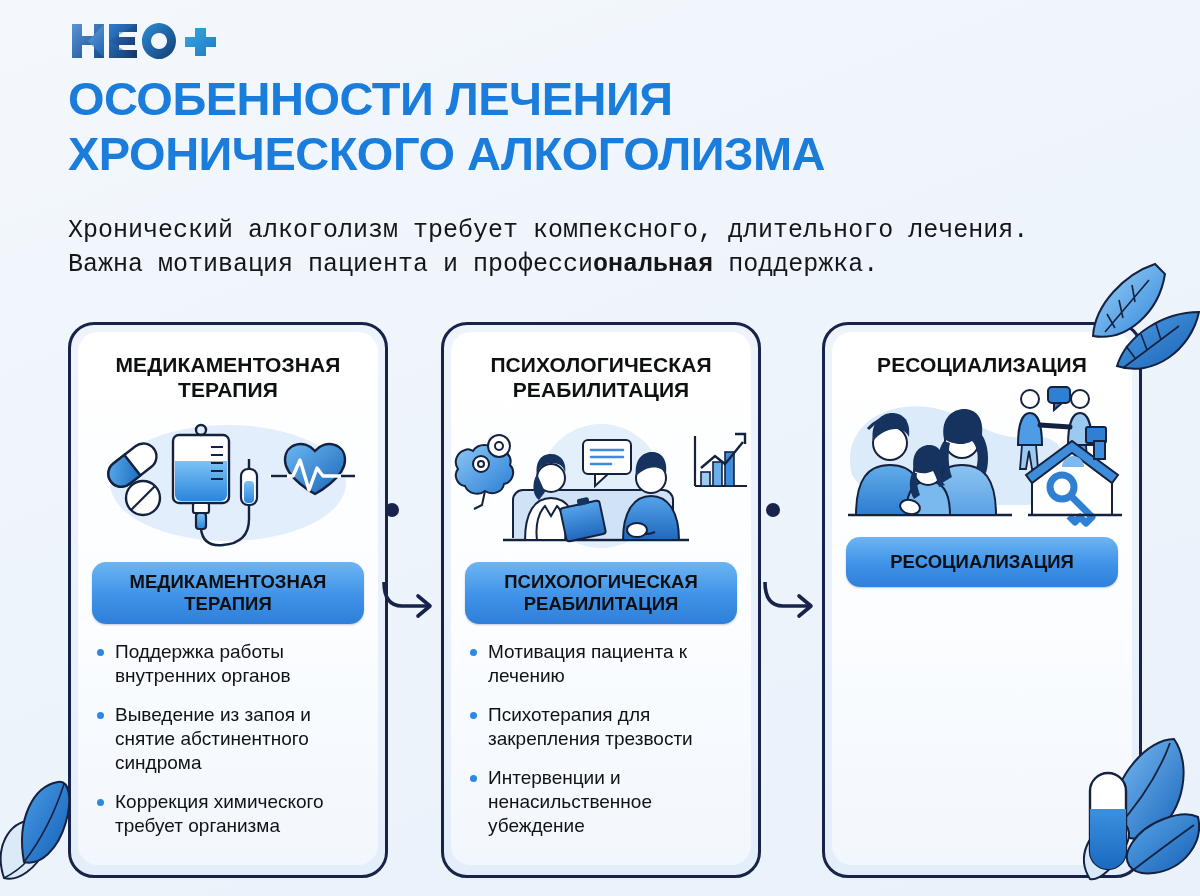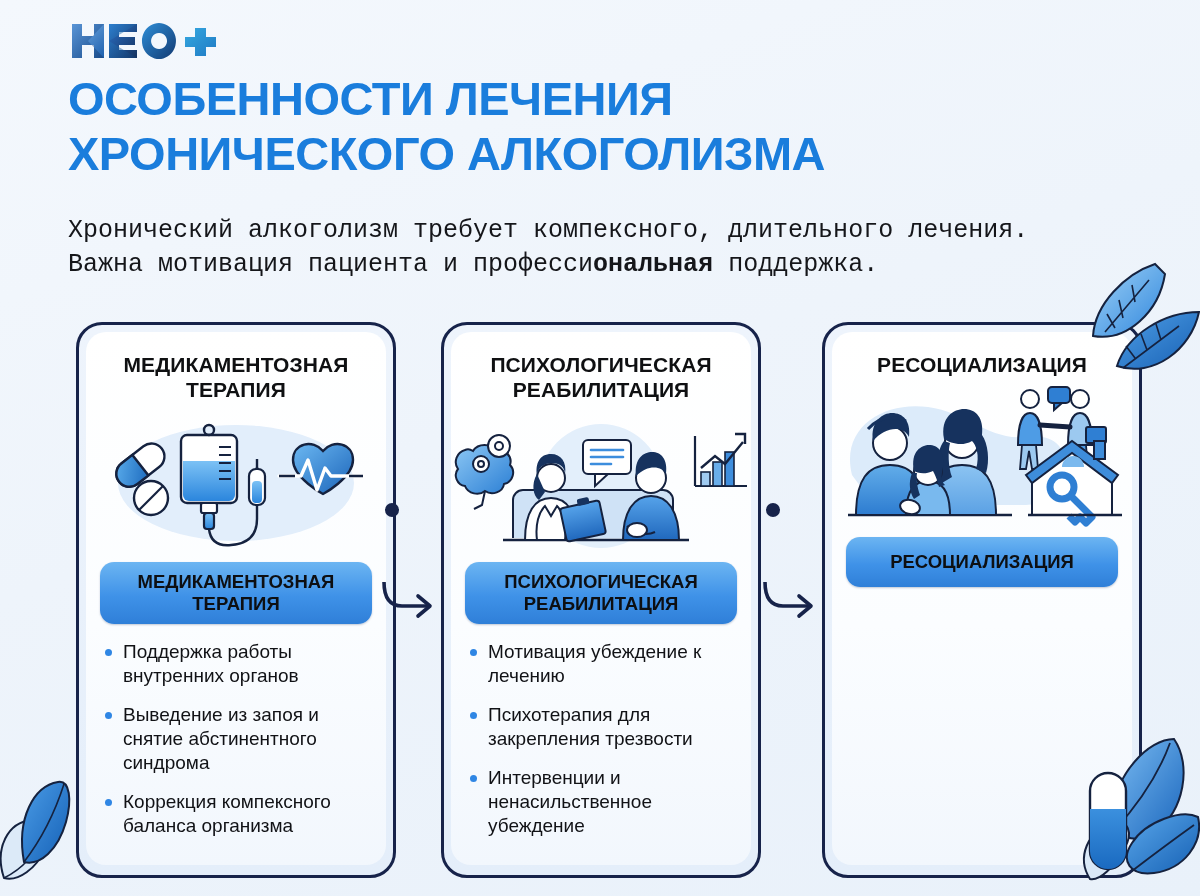--- a/index.html
+++ b/index.html
@@ -69,21 +69,21 @@
 
   .card {
     position: absolute;
     top: 0;
     width: 320px;
     height: 556px;
     border: 3px solid #17234a;
     border-radius: 26px;
     background: linear-gradient(180deg, #eef4fc 0%, #e4eefa 100%);
   }
-  .card.c1 { left: 16px; }
+  .card.c1 { left: 8px; }
   .card.c2 { left: 381px; }
   .card.c3 { left: 762px; padding-left: 7px; }
 
   .card-inner {
     position: absolute;
     left: 7px;
     top: 7px;
     right: 7px;
     bottom: 10px;
     border-radius: 20px;
@@ -259,21 +259,21 @@
             <path d="M188 63 h16" stroke="#15223f" stroke-width="2.4"></path>
             <path d="M258 63 h14" stroke="#15223f" stroke-width="2.4"></path>
           </svg>
         </div>
 
         <div class="badge">МЕДИКАМЕНТОЗНАЯ ТЕРАПИЯ</div>
 
         <ul class="bullets">
           <li>Поддержка работы внутренних органов</li>
           <li>Выведение из запоя и снятие абстинентного синдрома</li>
-          <li>Коррекция компексного баланса организма</li>
+          <li>Коррекция химического требует организма</li>
         </ul>
       </div>
     </div>
 
     <div class="card c2">
       <div class="card-inner">
         <div class="card-title">ПСИХОЛОГИЧЕСКАЯ РЕАБИЛИТАЦИЯ</div>
 
         <div class="illus">
           <svg width="300" height="150" viewBox="0 0 300 150" aria-hidden="true">
@@ -328,21 +328,21 @@
             <rect x="262" y="54" width="9" height="24" fill="#6aaeea" stroke="#15223f" stroke-width="1.6"></rect>
             <rect x="274" y="44" width="9" height="34" fill="#3f8edd" stroke="#15223f" stroke-width="1.6"></rect>
             <path d="M250 60 l14 -12 l10 8 l18 -22" fill="none" stroke="#15223f" stroke-width="2.4"></path>
             <path d="M284 26 h10 v10" fill="none" stroke="#15223f" stroke-width="2.4"></path>
           </svg>
         </div>
 
         <div class="badge">ПСИХОЛОГИЧЕСКАЯ РЕАБИЛИТАЦИЯ</div>
 
         <ul class="bullets">
-          <li>Мотивация убеждение к лечению</li>
+          <li>Мотивация пациента к лечению</li>
           <li>Психотерапия для закрепления трезвости</li>
           <li>Интервенции и ненасильственное убеждение</li>
         </ul>
       </div>
     </div>
 
     <div class="card c3">
       <div class="card-inner">
         <div class="card-title">РЕСОЦИАЛИЗАЦИЯ</div>
 

